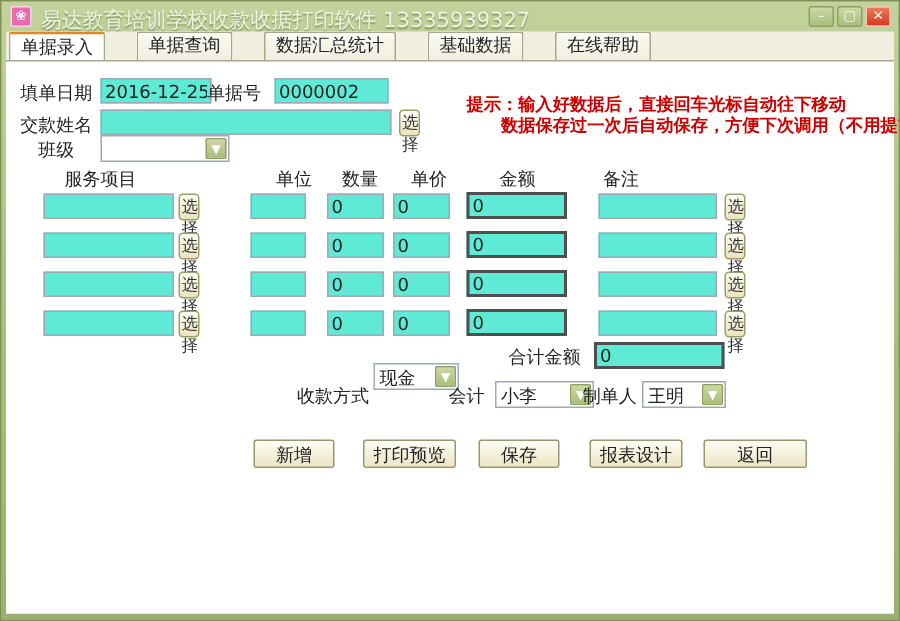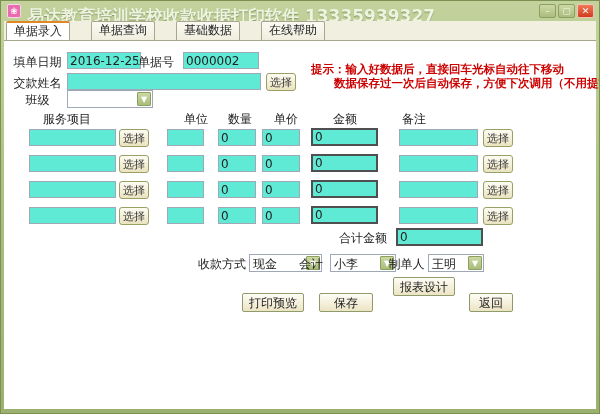--- a/index.html
+++ b/index.html
@@ -10,22 +10,22 @@
     border:1px solid #7c9052; overflow:hidden;
   }
   
   .titlebar { position:absolute; left:0; top:0; right:0; height:20px; }
   .app-icon {
     position:absolute; left:6px; top:3px; width:14px; height:14px;
     background:#e86bb0; border:1px solid #f6d7e8; border-radius:2px;
     color:#fff; font-size:9px; line-height:12px; text-align:center;
   }
   .title-text {
-    position:absolute; left:26px; top:4px; font-size:17px; color:#eef3e0;
-    text-shadow:0 1px 1px rgba(90,110,60,.6); white-space:nowrap;font-weight:bold;
+    position:absolute; left:26px; top:4px; font-size:14px; color:#eef3e0;
+    text-shadow:0 1px 1px rgba(90,110,60,.6); white-space:nowrap;
   }
   .win-controls { position:absolute; right:5px; top:3px; display:flex; gap:2px; }
   .wbtn {
     width:17px; height:14px; font-size:9px; line-height:12px; text-align:center;
     color:#fff; border-radius:2px; cursor:pointer;
   }
   .wbtn.min, .wbtn.max { background:linear-gradient(#ccd8a6,#a9bd7c); border:1px solid #8da05f; color:#f4f7e8; }
   .wbtn.close { background:linear-gradient(#ef7a58,#d13c20); border:1px solid #f2c4b4; font-weight:bold; }
   
   .inner { position:absolute; left:3px; top:20px; right:3px; bottom:4px; background:#f1efe0; }
@@ -42,23 +42,23 @@
   
   .page { position:absolute; left:0; top:19px; right:0; bottom:0; background:#fff; border-top:1px solid #a9a690; }
   .lbl { position:absolute; font-size:12px; color:#222; text-align:center; white-space:nowrap; }
   .hdr { position:absolute; font-size:12px; color:#222; white-space:nowrap; }
   .txt {
     position:absolute; height:17px; border:1px solid #9fa8b5; background:#5eead4;
     font-family:"DejaVu Sans",sans-serif; font-size:12px; color:#222; padding:0 2px;
   }
   .txt-dark { border:2px solid #4f4f4f; height:18px; }
   .selbtn {
-    position:absolute; width:30px; height:18px; font-size:11px; color:#333;
+    position:absolute; width:14px; height:18px; font-size:11px; color:#333;
     background:linear-gradient(#fdfcf3,#ebe3c0); border:1px solid #98a065;
-    border-radius:3px; text-align:center; line-height:15px; cursor:pointer;
+    border-radius:3px; text-align:right; line-height:15px; cursor:pointer;
     font-family:"DejaVu Sans",sans-serif;
   }
   .combo { position:absolute; height:18px; border:1px solid #9fa8b5; background:#fff; cursor:pointer; }
   .combo .val { position:absolute; left:3px; top:1px; font-size:12px; color:#222; white-space:nowrap; }
   .combo .arrow {
     position:absolute; right:1px; top:1px; bottom:1px; width:14px;
     background:linear-gradient(#ccd8a2,#a9bd7c); border:1px solid #8da05f; border-radius:1px;
     color:#fff; font-size:8px; text-align:center; line-height:13px;
   }
   .hint { position:absolute; left:307px; top:21px; font-size:11.5px; font-weight:bold; color:#cc0000; line-height:14px; white-space:nowrap; }
@@ -82,20 +82,21 @@
       <span class="wbtn min">–</span>
       <span class="wbtn max">▢</span>
       <span class="wbtn close">✕</span>
     </span>
   </div>
 
   <div class="inner">
     <div class="tabbar">
       <div class="tab active">单据录入</div>
       <div class="tab">单据查询</div>
+      <div class="tab">数据汇总统计</div>
       <div class="tab">基础数据</div>
       <div class="tab">在线帮助</div>
     </div>
 
     <div class="page">
 
       <span class="lbl" style="left:5px;top:13px;width:57px;">填单日期</span>
       <input class="txt" style="left: 63px; top: 11px; width: 74px;" value="2016-12-25">
       <span class="lbl" style="left:128px;top:13px;width:48px;">单据号</span>
       <input class="txt" style="left: 179px; top: 11px; width: 76px;" value="0000002">
@@ -155,35 +156,36 @@
       <input class="txt" style="left: 214px; top: 166px; width: 38px;" value="0">
       <input class="txt" style="left: 258px; top: 166px; width: 38px;" value="0">
       <input class="txt txt-dark" style="left: 307px; top: 165px; width: 67px;" value="0">
       <input class="txt" style="left: 395px; top: 166px; width: 79px;" value="">
       <button class="selbtn" style="left:479px;top:166px;">选择</button>
 
       <span class="lbl" style="left:330px;top:189px;width:58px;">合计金额</span>
       <input class="txt txt-dark" style="left: 392px; top: 187px; width: 87px;" value="0">
 
       <span class="lbl" style="left:194px;top:215px;width:48px;">收款方式</span>
-      <div class="combo" style="left:245px;top:213px;width:73px;">
+      <div class="combo" style="left:245px;top:201px;width:57px;">
         <span class="val">现金</span>
         <span class="arrow">▼</span>
       </div>
       <span class="lbl" style="left:292px;top:215px;width:30px;">会计</span>
       <div class="combo" style="left:326px;top:213px;width:66px;">
         <span class="val">小李</span>
         <span class="arrow">▼</span>
       </div>
       <span class="lbl" style="left:384px;top:215px;width:37px;">制单人</span>
       <div class="combo" style="left:424px;top:213px;width:56px;">
         <span class="val">王明</span>
         <span class="arrow">▼</span>
       </div>
 
+      <button class="abtn" style="left:165px;top:252px;width:54px;">新增</button>
       <button class="abtn" style="left:315px;top:252px;width:54px;">保存</button>
       <button class="abtn" style="left:238px;top:252px;width:62px;">打印预览</button>
-      <button class="abtn" style="left:389px;top:236px;width:62px;">报表设计</button>
-      <button class="abtn" style="left:465px;top:252px;width:44px;">返回</button>
+      <button class="abtn" style="left:389px;top:252px;width:62px;">报表设计</button>
+      <button class="abtn" style="left:465px;top:252px;width:69px;">返回</button>
 
     </div>
   </div>
 </div>
 
 </body></html>

